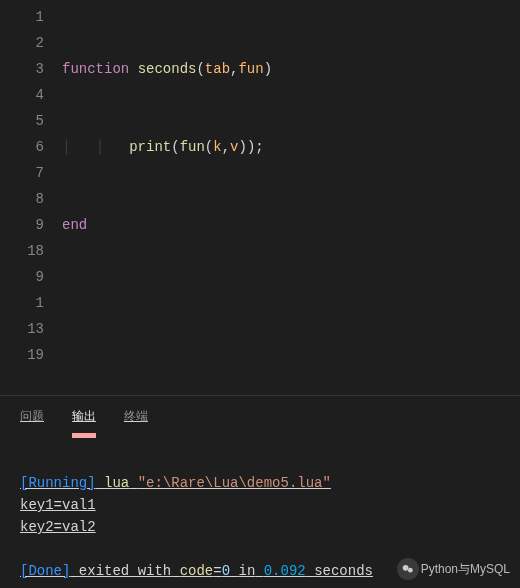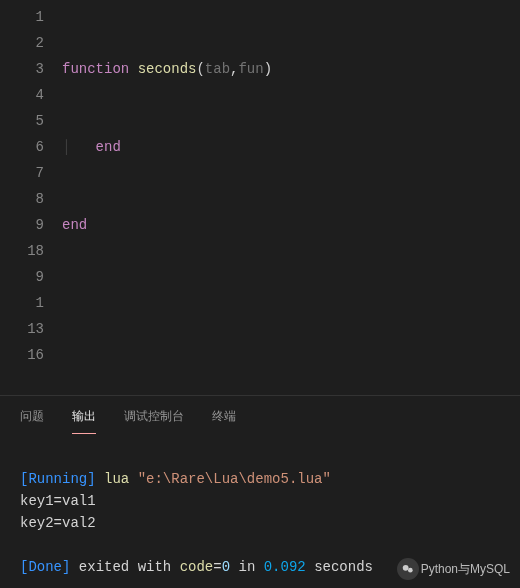--- a/index.html
+++ b/index.html
@@ -30,44 +30,45 @@
 .code {
   flex: 1;
   line-height: 26px;
   padding-top: 4px;
   white-space: pre;
 }
 .code-line { height: 26px; }
 .c-comment { color: #6a9955; }
 .c-keyword { color: #c586c0; }
 .c-func { color: #dcdcaa; }
-.c-ident { color: #737373; }
+.c-ident { color: #fdba74; }
 .c-punct { color: #d4d4d4; }
 .indent-guide { color: #404040; }
 
 .panel {
   border-top: 1px solid #333;
   height: 193px;
   background: #1e1e1e;
+  text-decoration: underline;
 }
 .tabs {
   display: flex;
   padding: 8px 20px 0 20px;
   gap: 28px;
   font-family: 'Segoe UI', sans-serif;
   font-size: 12px;
   color: #969696;
 }
 .tab {
   padding: 4px 0 8px 0;
   cursor: pointer;
 }
 .tab.active {
   color: #e7e7e7;
-  border-bottom: 1px solid #fca5a5;
+  border-bottom: 5px solid #fca5a5;
 }
 .terminal {
   padding: 12px 20px;
   font-size: 14px;
   line-height: 22px;
   white-space: pre;
 }
 .t-label { color: #3794ff; }
 .t-cmd { color: #dcdcaa; }
 .t-path { color: #ce9178; }
@@ -104,42 +105,41 @@
     <div>4</div>
     <div>5</div>
     <div>6</div>
     <div>7</div>
     <div>8</div>
     <div>9</div>
     <div>18</div>
     <div>9</div>
     <div>1</div>
     <div>13</div>
-    <div>16</div>
+    <div>19</div>
   </div>
   <div class="code">
     <div class="code-line"><span class="c-keyword">function</span> <span class="c-func">seconds</span><span class="c-punct">(</span><span class="c-ident">tab</span><span class="c-punct">,</span><span class="c-ident">fun</span><span class="c-punct">)</span></div>
-    <div class="code-line"><span class="indent-guide">│   </span><span class="c-keyword">end</span></div>
+    <div class="code-line"><span class="indent-guide">│   │   </span><span class="c-func">print</span><span class="c-punct">(</span><span class="c-func">fun</span><span class="c-punct">(</span><span class="c-ident">k</span><span class="c-punct">,</span><span class="c-ident">v</span><span class="c-punct">));</span></div>
     <div class="code-line"><span class="c-keyword">end</span></div>
     <div class="code-line"></div>
     
     
     
     
     
     
     
   </div>
 </div>
 
 <div class="panel">
   <div class="tabs">
     <div class="tab">问题</div>
     <div class="tab active">输出</div>
-    <div class="tab">调试控制台</div>
     <div class="tab">终端</div>
   </div>
   <div class="terminal">
 <span class="t-label">[Running]</span> <span class="t-cmd">lua</span> <span class="t-path">"e:\Rare\Lua\demo5.lua"</span>
 <span class="t-plain">key1=val1</span>
 <span class="t-plain">key2=val2</span>
 
 <span class="t-label">[Done]</span> <span class="t-plain">exited with</span> <span class="t-cmd">code</span><span class="t-plain">=</span><span class="t-zero">0</span> <span class="t-plain">in</span> <span class="t-num">0.092</span> <span class="t-plain">seconds</span>
   </div>
 </div>

